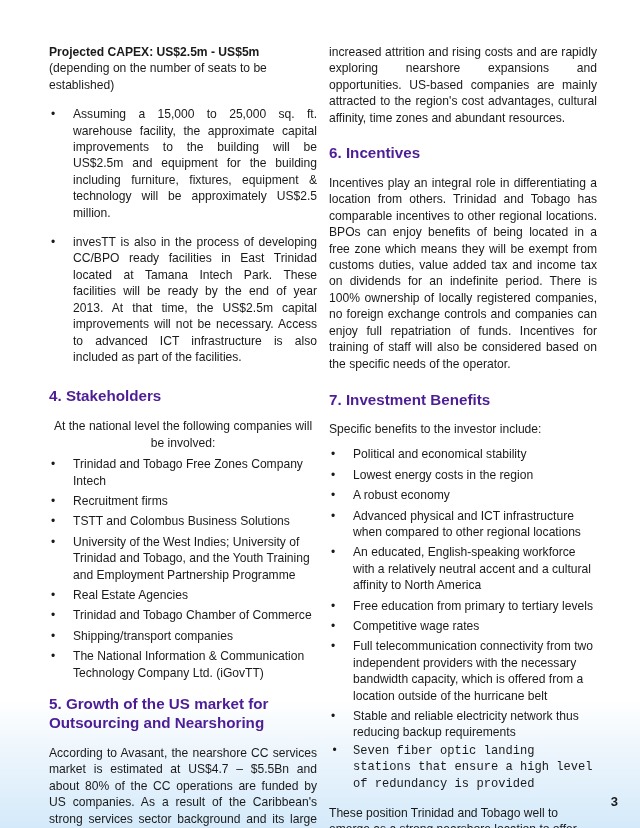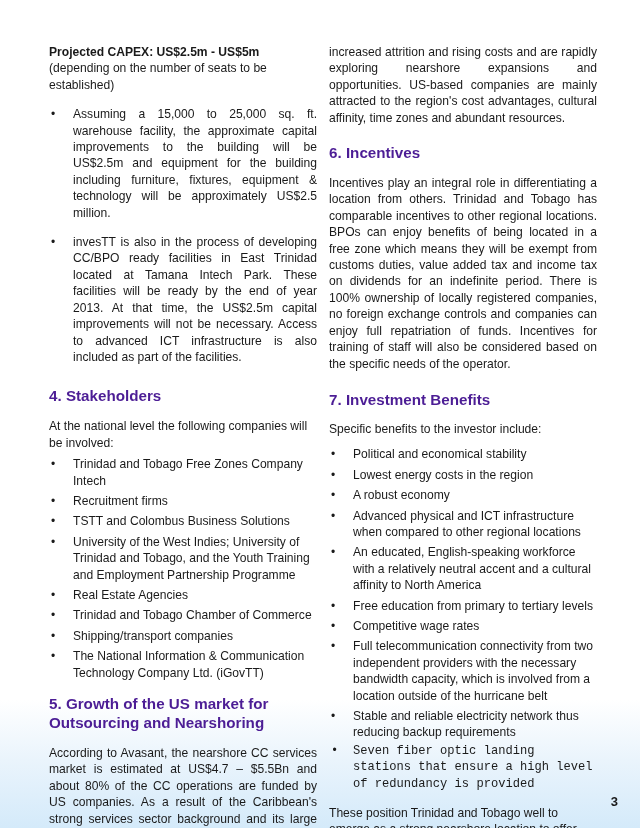--- a/index.html
+++ b/index.html
@@ -28,21 +28,21 @@
 <div class="col left">
   <p style="text-align:left;">
     <span class="bold">Projected CAPEX: US$2.5m - US$5m</span><span> (depending on the number of seats to be established)</span>
   </p>
   <ul style="margin-top:13px;">
     <li class="just">Assuming a 15,000 to 25,000 sq. ft. warehouse facility, the approximate capital improvements to the building will be US$2.5m and equipment for the building including furniture, fixtures, equipment &amp; technology will be approximately US$2.5 million.</li>
     <li class="just" style="margin-top:13px;">invesTT is also in the process of developing CC/BPO ready facilities in East Trinidad located at Tamana Intech Park. These facilities will be ready by the end of year 2013. At that time, the US$2.5m capital improvements will not be necessary. Access to advanced ICT infrastructure is also included as part of the facilities.</li>
   </ul>
 
   <h2 style="margin-top:21px;">4. Stakeholders</h2>
-  <p style="margin-top:13px;text-align:left;">At the national level the following companies will be involved:</p>
+  <p style="margin-top:13px;text-align:center;">At the national level the following companies will be involved:</p>
   <ul style="margin-top:5px;">
     <li>Trinidad and Tobago Free Zones Company Intech</li>
     <li style="margin-top:4px;">Recruitment firms</li>
     <li style="margin-top:4px;">TSTT and Colombus Business Solutions</li>
     <li style="margin-top:4px;">University of the West Indies; University of Trinidad and Tobago, and the Youth Training and Employment Partnership Programme</li>
     <li style="margin-top:4px;">Real Estate Agencies</li>
     <li style="margin-top:4px;">Trinidad and Tobago Chamber of Commerce</li>
     <li style="margin-top:4px;">Shipping/transport companies</li>
     <li style="margin-top:4px;">The National Information &amp; Communication Technology Company Ltd. (iGovTT)</li>
   </ul>
@@ -60,20 +60,20 @@
   <h2 style="margin-top:18px;">7.  Investment Benefits</h2>
   <p style="margin-top:12px;text-align:left;">Specific benefits to the investor include:</p>
   <ul style="margin-top:9px;">
     <li>Political and economical stability</li>
     <li style="margin-top:4px;">Lowest energy costs in the region</li>
     <li style="margin-top:4px;">A robust economy</li>
     <li style="margin-top:4px;">Advanced physical and ICT infrastructure when compared to other regional locations</li>
     <li style="margin-top:4px;">An educated, English-speaking workforce with a relatively neutral accent and a cultural affinity to North America</li>
     <li style="margin-top:4px;">Free education from primary to tertiary levels</li>
     <li style="margin-top:4px;">Competitive wage rates</li>
-    <li style="margin-top:4px;">Full telecommunication connectivity from two independent providers with the necessary bandwidth capacity, which is involved from a location outside of the hurricane belt</li>
+    <li style="margin-top:4px;">Full telecommunication connectivity from two independent providers with the necessary bandwidth capacity, which is offered from a location outside of the hurricane belt</li>
     <li style="margin-top:4px;">Stable and reliable electricity network thus reducing backup requirements</li>
     <li style="margin-top:2px;font-family:Liberation Mono, monospace;">Seven fiber optic landing stations that ensure a high level of redundancy is provided</li>
   </ul>
   <p style="margin-top:13px;text-align:left;">These position Trinidad and Tobago well to emerge as a strong nearshore location to offer BPO and English-based Voice Services. This is in addition to the cost effectiveness of other operating factors.</p>
 </div>
 
 <div class="page-num">3</div>
 
 </body></html>

